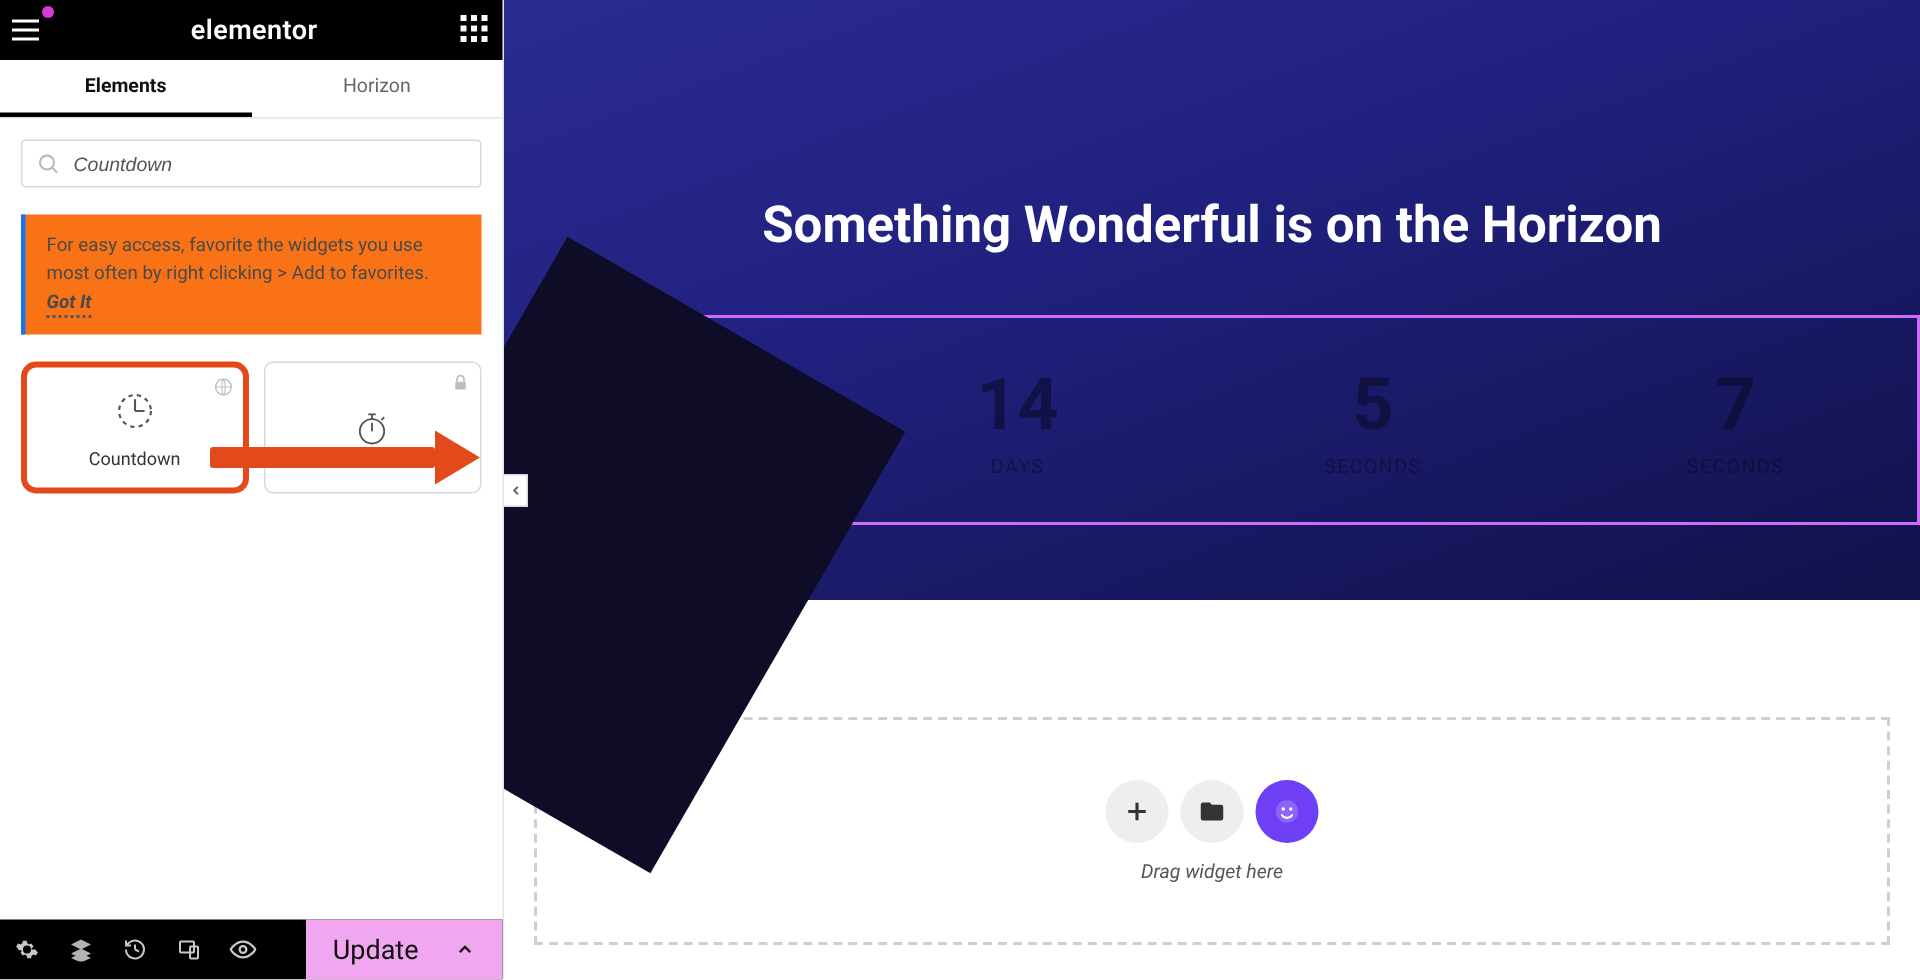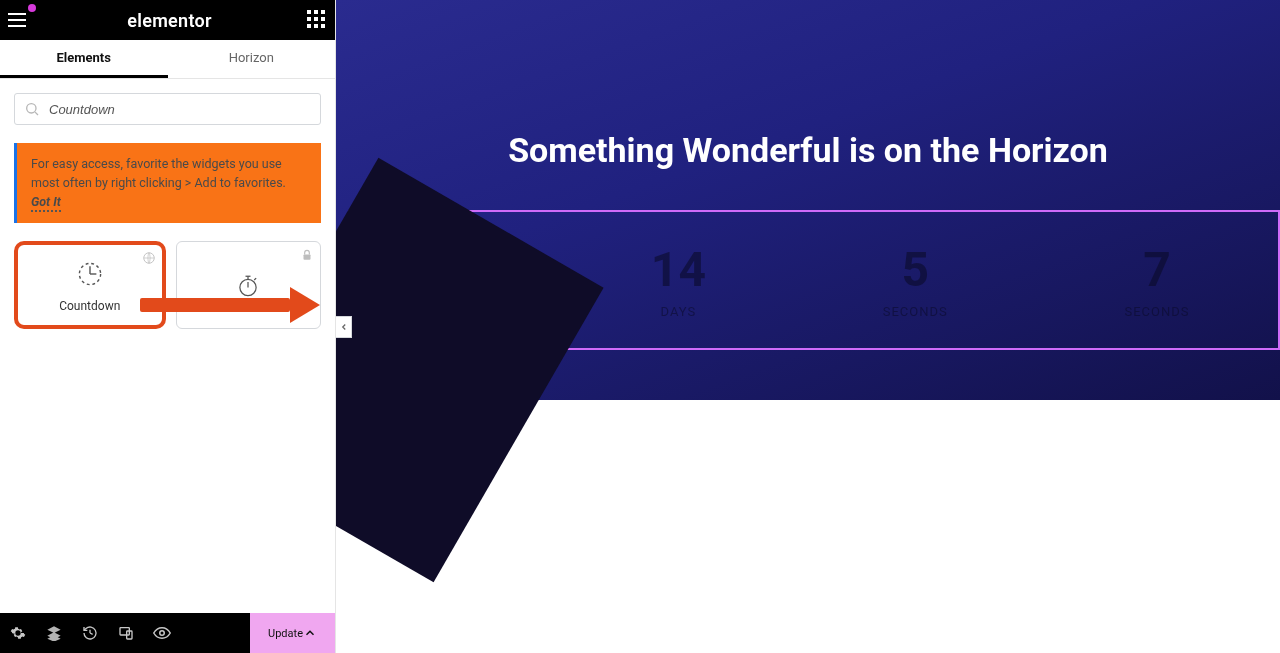--- a/index.html
+++ b/index.html
@@ -32,21 +32,21 @@
 
   .widgets{margin-top:18px; display:flex; gap:10px;}
   .widget{flex:1; height:88px; border:1px solid #d5d8dc; border-radius:6px; background:#fff; display:flex; flex-direction:column; align-items:center; justify-content:center; gap:8px; position:relative; cursor:grab;}
   .widget.marked{border:4px solid #e24a1b; border-radius:10px;}
   .widget .wicon{color:#555;}
   .widget .wlabel{font-size:12px; color:#333;}
   .widget .badge{position:absolute; top:6px; right:6px; color:#bdbdbd;}
 
   .bottombar{height:40px; background:#000; display:flex; align-items:center; color:#c7c7c7;}
   .bottombar .bicon{width:36px; height:40px; display:flex; align-items:center; justify-content:center; cursor:pointer;}
-  .bottombar .update{margin-left:auto; height:40px; background:#f0a7f0; color:#111; display:flex; align-items:center; padding:0 18px; font-size:11px; cursor:pointer;}
+  .bottombar .update{margin-left:auto; height:40px; background:#f0a7f0; color:#111; display:flex; align-items:center; padding:0 18px; font-size:18px; gap:24px; cursor:pointer;}
   .bottombar .update .chev{transform:rotate(180deg);}
 
   
   .canvas{flex:1; position:relative; background:#fff; overflow:hidden;}
   .hero{height:400px; background:linear-gradient(160deg,#2a2b8f 0%, #20217f 40%, #12114a 100%); position:relative; color:#fff;}
   .hero::after{ content:""; position:absolute; left:-60px; bottom:-140px; width:260px; height:340px; background:#0f0c28; transform:rotate(30deg); }
   .hero h1{position:absolute; top:130px; left:0; right:0; text-align:center; font-size:34px; font-weight:700;}
   .countdown-box{position:absolute; left:12px; right:0; top:210px; height:140px; border:2px solid #cf6bf9; display:flex; align-items:center; justify-content:space-around; color:rgba(10,10,40,.9);}
   .cd-item{display:flex; flex-direction:column; align-items:center; gap:6px;}
   .cd-val{font-size:48px; font-weight:700; opacity:.65;}
@@ -217,20 +217,44 @@
         </div>
       </div>
     </div>
 
     <div class="collapse-tab">
       <svg viewBox="0 0 24 24" width="10" height="10" fill="none" stroke="currentColor" stroke-width="3">
           <polyline points="15 18 9 12 15 6"></polyline>
         </svg>
     </div>
 
+    <div class="drop">
+      <div class="circles">
+        <div class="circ">
+          <svg viewBox="0 0 24 24" width="20" height="20" fill="none" stroke="currentColor" stroke-width="2.5">
+              <line x1="12" y1="5" x2="12" y2="19"></line>
+              <line x1="5" y1="12" x2="19" y2="12"></line>
+            </svg>
+        </div>
+        <div class="circ">
+          <svg viewBox="0 0 24 24" width="18" height="18" fill="currentColor">
+              <path d="M10 4l2 2h8a2 2 0 0 1 2 2v10a2 2 0 0 1-2 2H4a2 2 0 0 1-2-2V6a2 2 0 0 1 2-2h6z"></path>
+            </svg>
+        </div>
+        <div class="circ accent">
+          <svg viewBox="0 0 24 24" width="20" height="20" fill="currentColor">
+              <circle cx="12" cy="12" r="9" fill="#fff" opacity=".2"></circle>
+              <circle cx="9" cy="10" r="1.4"></circle>
+              <circle cx="15" cy="10" r="1.4"></circle>
+              <path d="M8 15c1 1.5 2.5 2 4 2s3-.5 4-2" fill="none" stroke="currentColor" stroke-width="1.8" stroke-linecap="round"></path>
+            </svg>
+        </div>
+      </div>
+      <div class="hint">Drag widget here</div>
+    </div>
 
   </div>
 
   <div class="arrow">
     <div class="shaft"></div>
       <div class="head"></div>
   </div>
 </div>
 
 </body></html>

